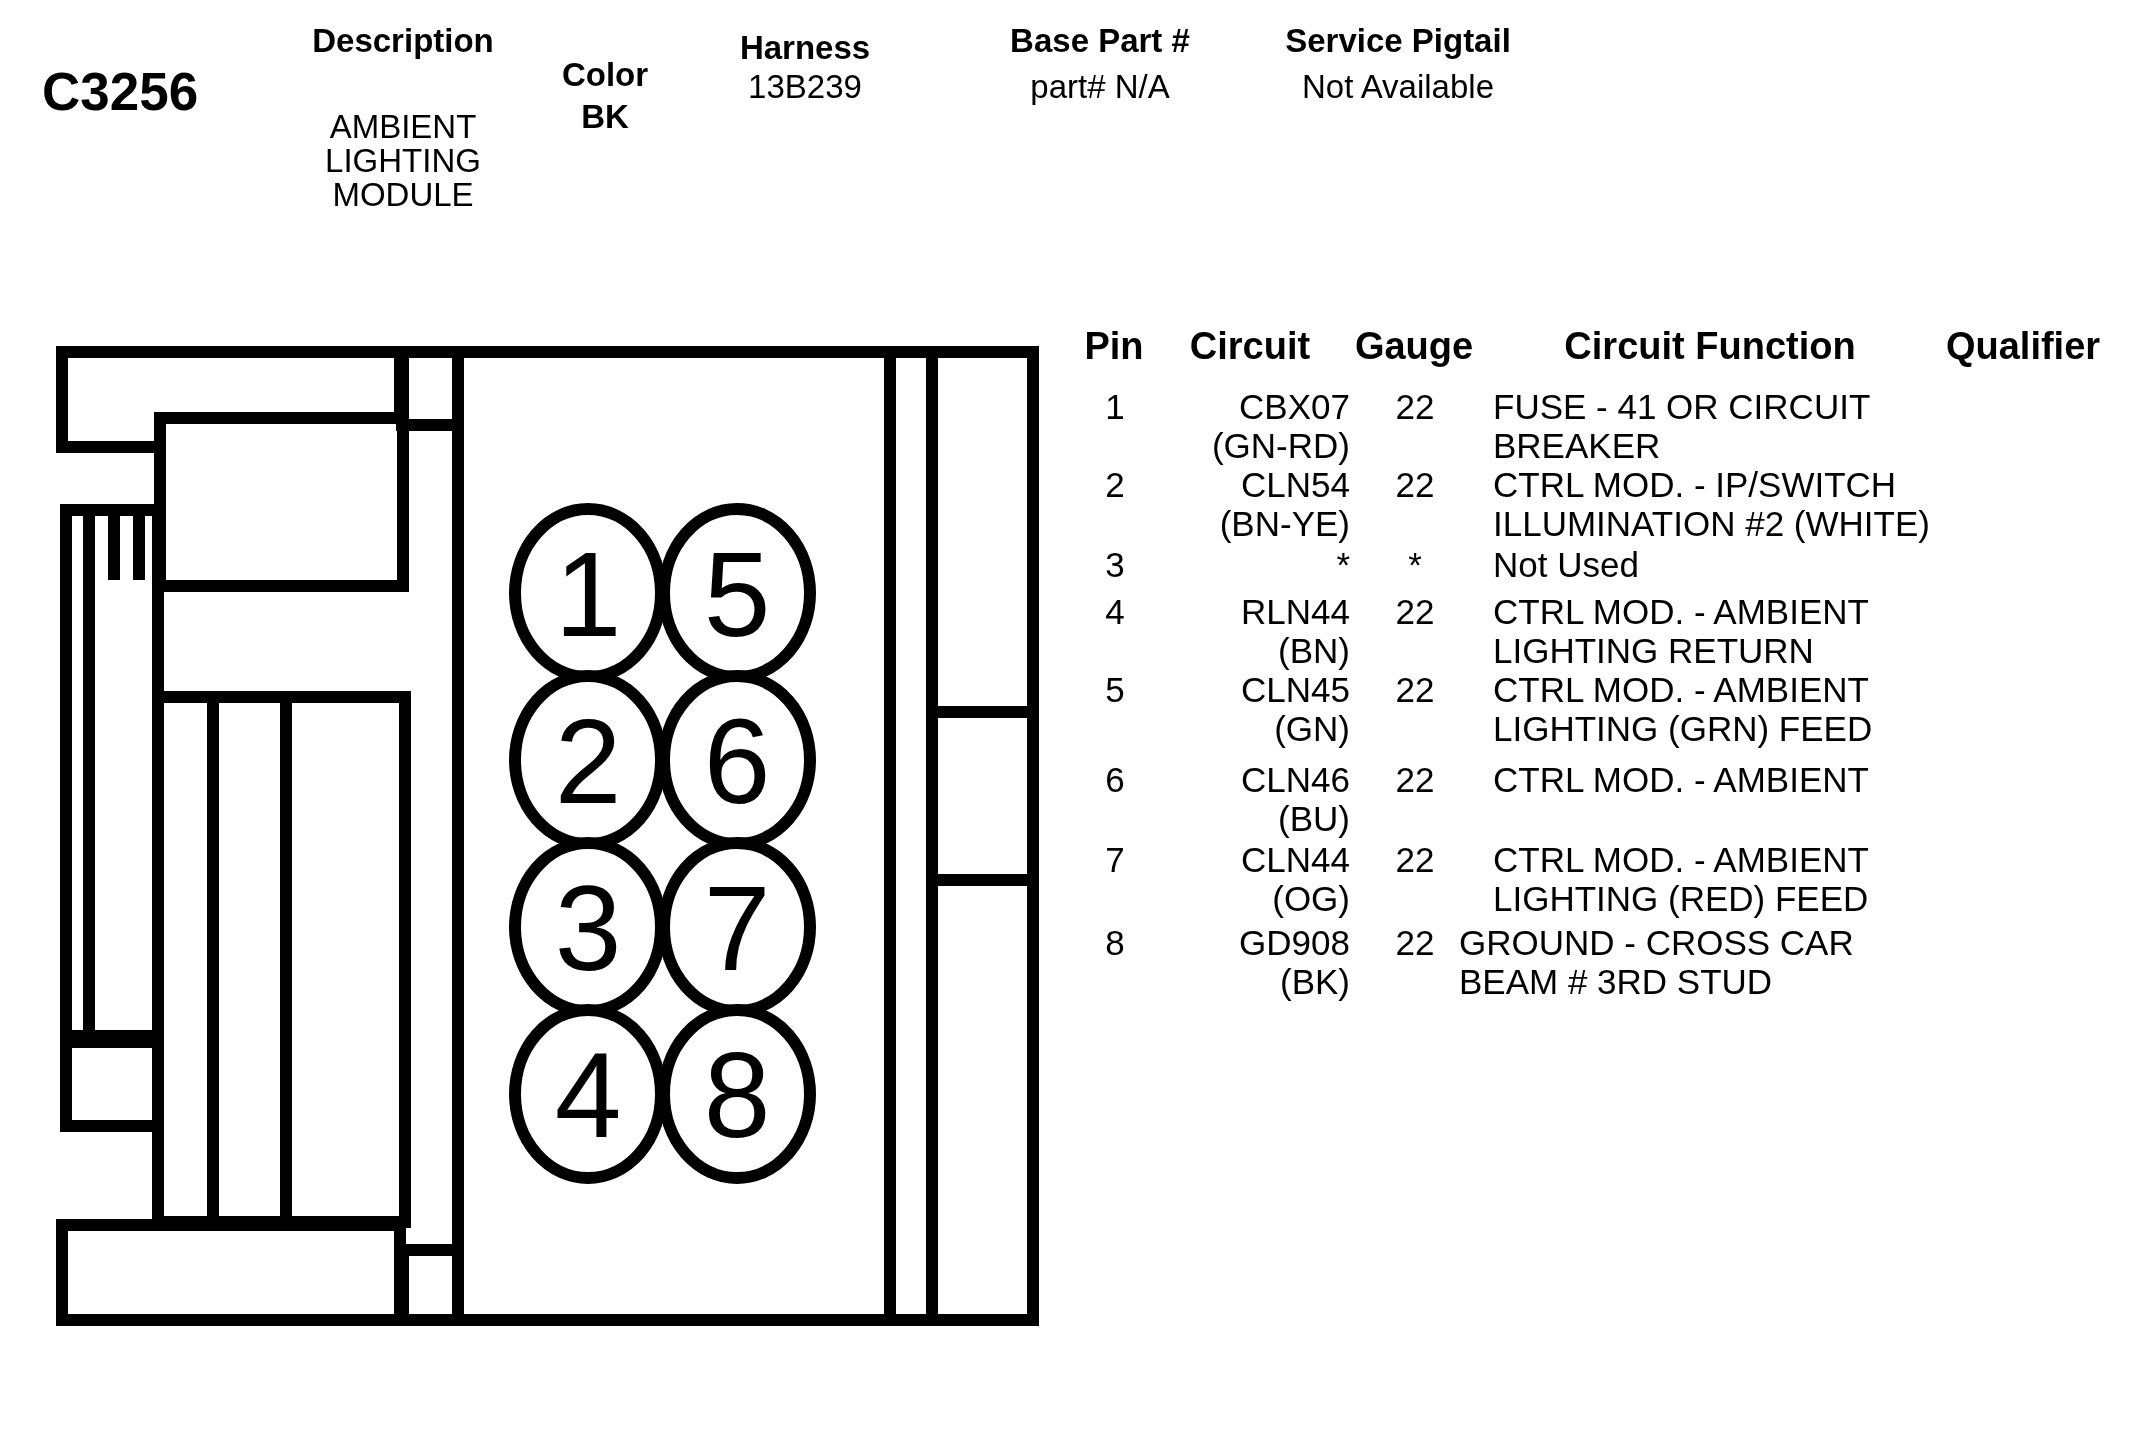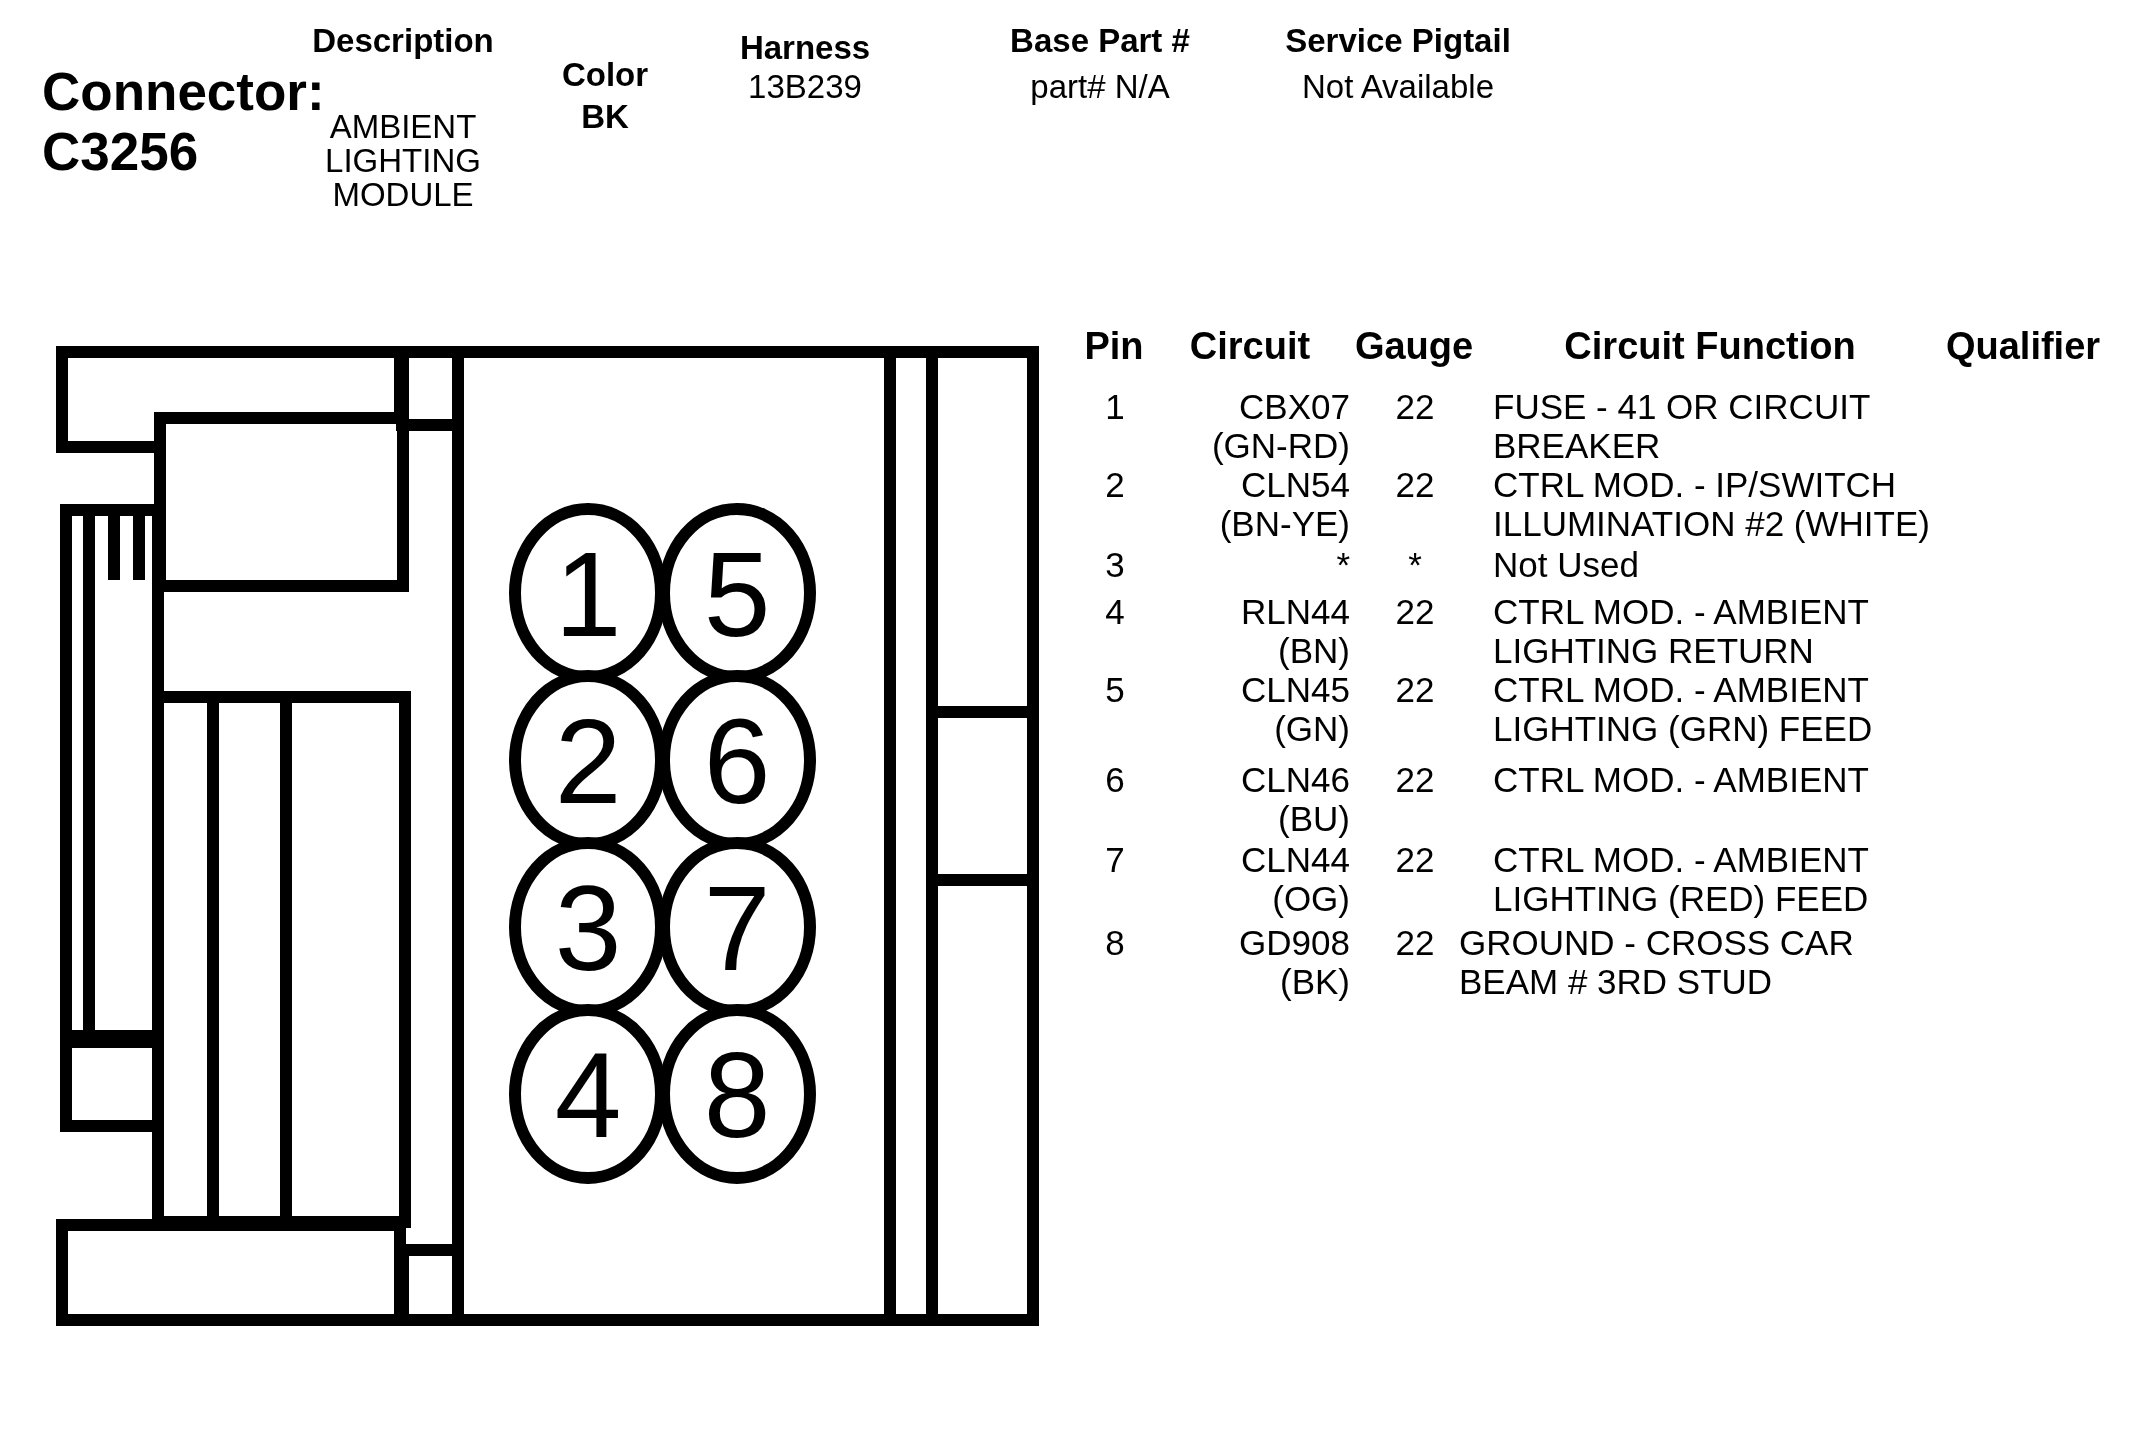--- a/index.html
+++ b/index.html
@@ -23,21 +23,20 @@
   .cell-qualifier { width:190px; text-align:center; }
 
   svg text.pin-digit { font-family:"Liberation Sans", sans-serif; font-size:120px; fill:#000; }
 </style>
 </head>
 <body>
 
 <div style="position:relative;width:2138px;height:1442px;">
 
   <div class="abs" id="connector-title">
-    <div>Connector:</div>
     <div>C3256</div>
   </div>
 
   <div class="abs ctr hdr-label" style="left:403px;top:24px;">Description</div>
   <div class="abs ctr hdr-value" style="left:403px;top:64px;margin-top:46px;">
     <div>AMBIENT</div>
     <div>LIGHTING</div>
     <div>MODULE</div>
   </div>
 

